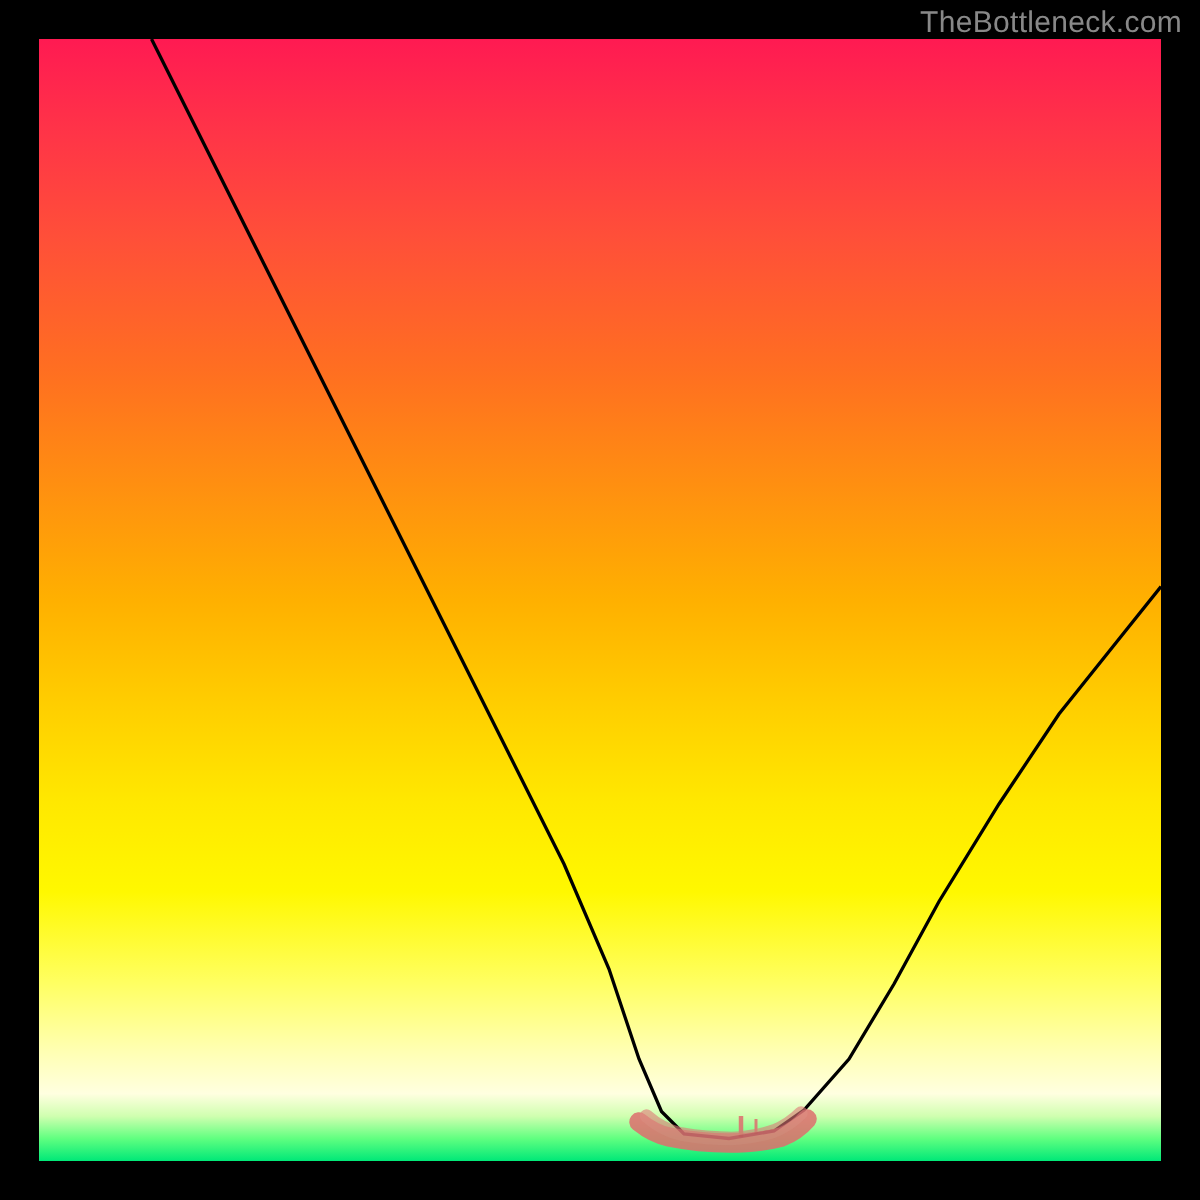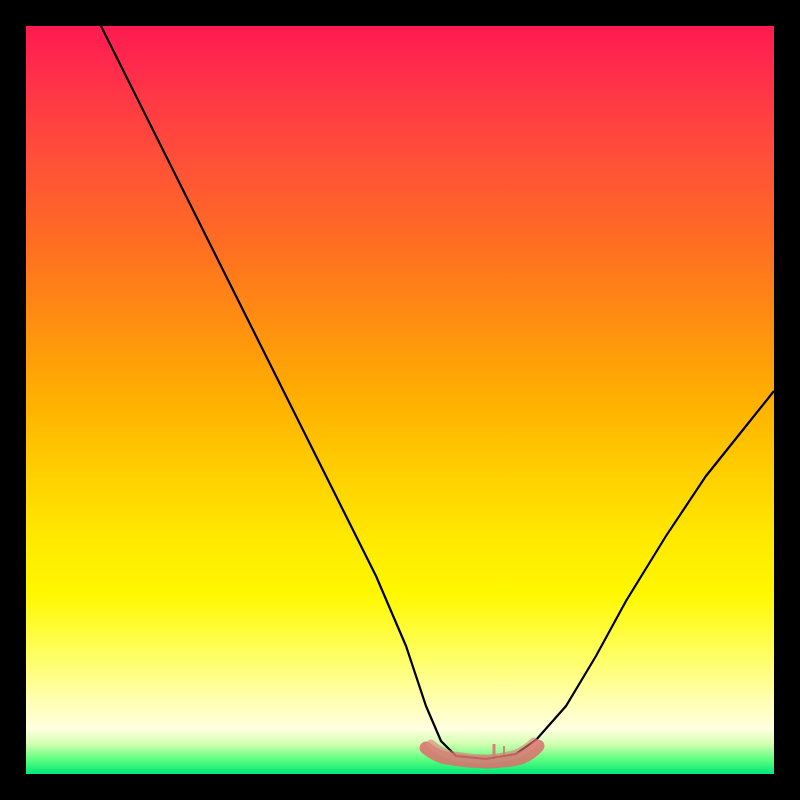--- a/index.html
+++ b/index.html
@@ -65,20 +65,21 @@
     font-size: 20px;
     font-family: Arial, sans-serif;
     letter-spacing: 0.2px;
   }
 </style>
 </head>
 <body>
 
 <div class="container">
 
+  <div class="watermark">TheBottleneck.com</div>
 
   <div class="plot-area">
     <div class="gradient-bg"></div>
 
     <svg class="curve-svg" viewBox="0 0 748 748" preserveAspectRatio="none">
 
       <path d="M 75 0
                L 110 70
                L 150 150
                L 190 230

